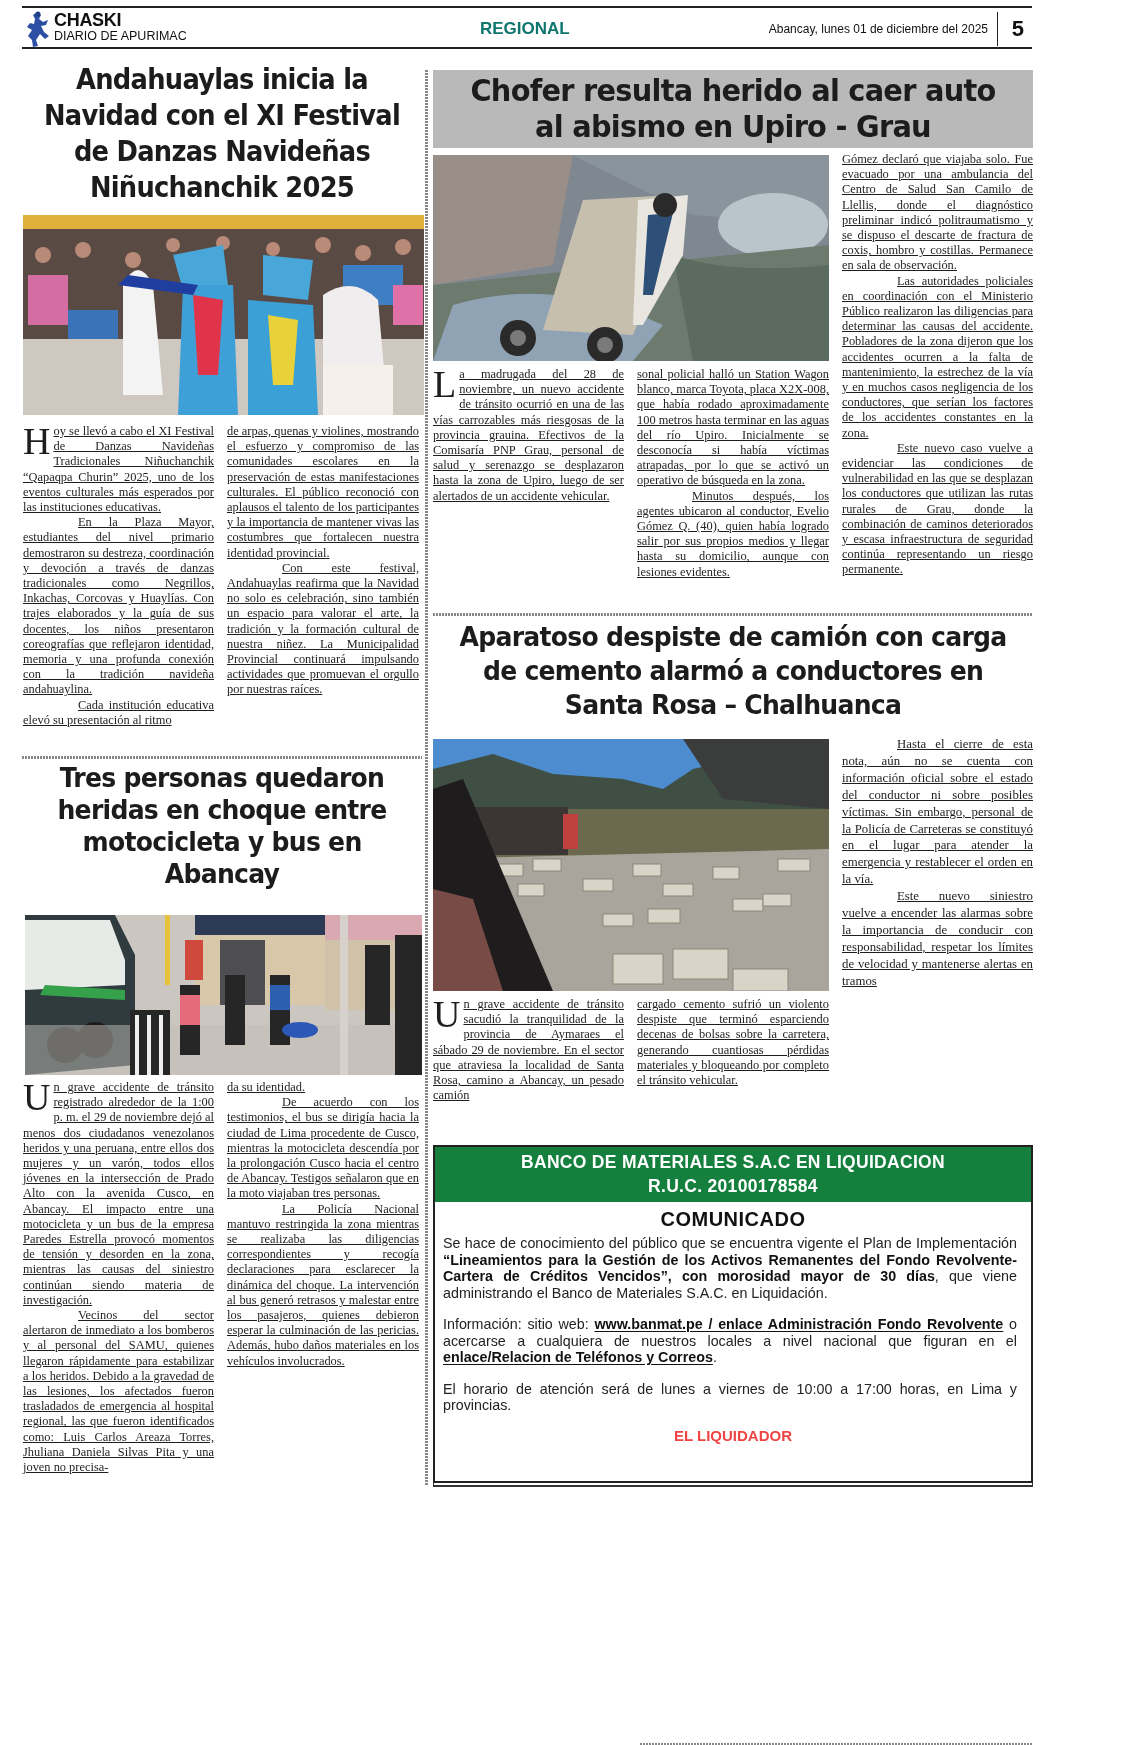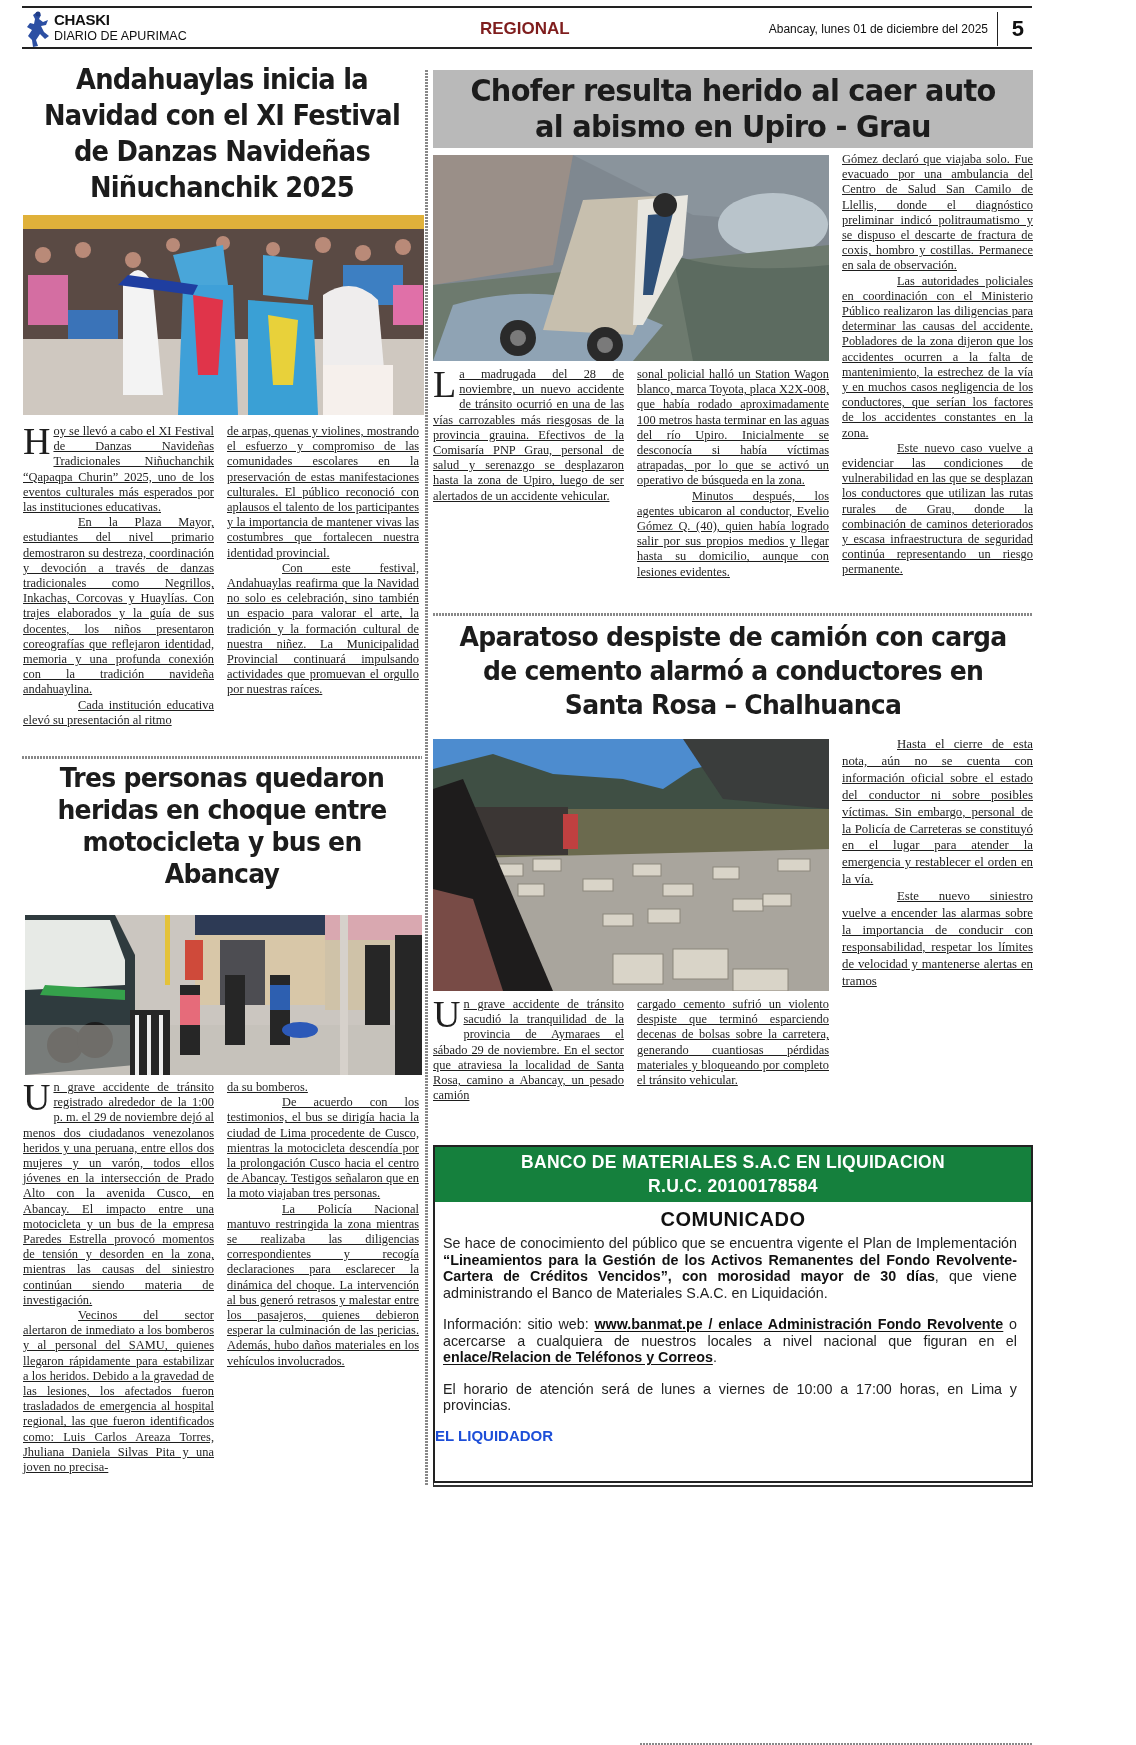--- a/index.html
+++ b/index.html
@@ -3,23 +3,23 @@
 <meta charset="utf-8">
 <style>
   * { box-sizing: border-box; margin: 0; padding: 0; }
   html, body { width: 1136px; height: 1745px; background: #fff; overflow: hidden; }
   body { position: relative; font-family: "Liberation Serif", "DejaVu Serif", serif; color: #1a1a1a; }
 
   
   .masthead { position: absolute; left: 22px; top: 6px; width: 1010px; height: 43px; border-top: 2px solid #222; border-bottom: 2px solid #222; }
   .logo { position: absolute; left: 2px; top: 2px; width: 26px; height: 38px; }
   .brand { position: absolute; left: 32px; top: 3px; font-family: "Liberation Sans", sans-serif; }
-  .brand-name { font-size: 15px; font-weight: bold; line-height: 18px; letter-spacing: -0.3px; color: #111; }
+  .brand-name { font-size: 18px; font-weight: bold; line-height: 18px; letter-spacing: -0.3px; color: #111; }
   .brand-sub { font-size: 12.5px; line-height: 14px; color: #111; }
-  .section { position: absolute; left: 458px; top: 11px; font-family: "Liberation Sans", sans-serif; font-weight: bold; font-size: 17px; color: #7f1d1d; }
+  .section { position: absolute; left: 458px; top: 11px; font-family: "Liberation Sans", sans-serif; font-weight: bold; font-size: 17px; color: #0f766e; }
   .dateline { position: absolute; right: 44px; top: 14px; font-family: "Liberation Sans", sans-serif; font-size: 12px; color: #111; }
   .pg-divider { position: absolute; right: 34px; top: 4px; width: 1px; height: 34px; background: #222; }
   .pgnum { position: absolute; right: 8px; top: 8px; font-family: "Liberation Sans", sans-serif; font-size: 22px; font-weight: bold; color: #111; }
 
   
   .vdiv { position: absolute; left: 425px; top: 70px; width: 3px; height: 1415px;
     background: repeating-linear-gradient(to bottom, #888 0 2px, #fff 2px 3px); }
   .hdiv { position: absolute; height: 3px; background: repeating-linear-gradient(to right, #888 0 2px, #fff 2px 3px); }
 
   
@@ -41,21 +41,21 @@
   .dropcap { float: left; font-size: 38px; line-height: 30px; margin: 0 3px 0 0; padding-top: 2px; font-family: "Liberation Serif", serif; }
 
   
   .ad { position: absolute; left: 433px; top: 1145px; width: 600px; height: 338px; border: 2px solid #222; box-shadow: 0 3px 0 -1px #fff, 0 4px 0 0 #333; font-family: "Liberation Sans", sans-serif; }
   .ad-head { background: #15803d; color: #fff; text-align: center; font-weight: bold; font-size: 17.5px; line-height: 24px; padding: 3px 0 4px; letter-spacing: 0.3px; }
   .ad-title { text-align: center; font-weight: bold; font-size: 20px; margin-top: 6px; letter-spacing: 0.5px; color: #111; }
   .ad-body { padding: 4px 14px 0 8px; font-size: 14.3px; line-height: 16.5px; text-align: justify; color: #222; }
   .ad-body p { margin-bottom: 15px; }
   .ad-body b { color: #111; }
   .ad-body u { text-underline-offset: 2px; }
-  .ad-sign { text-align: left; font-weight: bold; font-size: 15px; color: #1d4ed8; margin-top: -2px; }
+  .ad-sign { text-align: center; font-weight: bold; font-size: 15px; color: #ef4444; margin-top: -2px; }
 </style>
 </head>
 <body>
 
 <div class="masthead">
   <svg class="logo" viewBox="0 0 26 38">
     <path d="M13 2 L17 5 L15 9 L19 12 L24 10 L22 15 L17 16 L20 22 L25 26 L21 29 L16 24 L12 30 L14 36 L9 37 L8 30 L4 26 L8 20 L3 17 L6 13 L10 14 L11 9 L9 5 Z" fill="#2c4fa3"></path>
     <circle cx="14" cy="4" r="2.5" fill="#1f3c86"></circle>
   </svg>
   <div class="brand">
@@ -236,21 +236,21 @@
       <rect x="155" y="80" width="20" height="30" fill="#e66b7a"></rect>
       <rect x="245" y="70" width="20" height="25" fill="#2d5fb0"></rect>
       <ellipse cx="275" cy="115" rx="18" ry="8" fill="#2c59b8"></ellipse>
     </svg>
   </div>
   <div class="col" style="left:23px; top:1080px; width:191px;">
     <p class="noind"><span class="dropcap">U</span><span>n grave accidente de tránsito registrado alrededor de la 1:00 p. m. el 29 de noviembre dejó al menos dos ciudadanos venezolanos heridos y una peruana, entre ellos dos mujeres y un varón, todos ellos jóvenes en la intersección de Prado Alto con la avenida Cusco, en Abancay. El impacto entre una motocicleta y un bus de la empresa Paredes Estrella provocó momentos de tensión y desorden en la zona, mientras las causas del siniestro continúan siendo materia de investigación.</span></p>
     <p>Vecinos del sector alertaron de inmediato a los bomberos y al personal del SAMU, quienes llegaron rápidamente para estabilizar a los heridos. Debido a la gravedad de las lesiones, los afectados fueron trasladados de emergencia al hospital regional, las que fueron identificados como: Luis Carlos Areaza Torres, Jhuliana Daniela Silvas Pita y una joven no precisa-</p>
   </div>
   <div class="col" style="left:227px; top:1080px; width:192px;">
-    <p class="noind">da su bomberos.</p>
+    <p class="noind">da su identidad.</p>
     <p>De acuerdo con los testimonios, el bus se dirigía hacia la ciudad de Lima procedente de Cusco, mientras la motocicleta descendía por la prolongación Cusco hacia el centro de Abancay. Testigos señalaron que en la moto viajaban tres personas.</p>
     <p>La Policía Nacional mantuvo restringida la zona mientras se realizaba las diligencias correspondientes y recogía declaraciones para esclarecer la dinámica del choque. La intervención al bus generó retrasos y malestar entre los pasajeros, quienes debieron esperar la culminación de las pericias. Además, hubo daños materiales en los vehículos involucrados.</p>
   </div>
 </article>
 
 <section class="ad">
   <div class="ad-head">
     <div>BANCO DE MATERIALES S.A.C EN LIQUIDACION</div>
     <div>R.U.C. 20100178584</div>
   </div>

